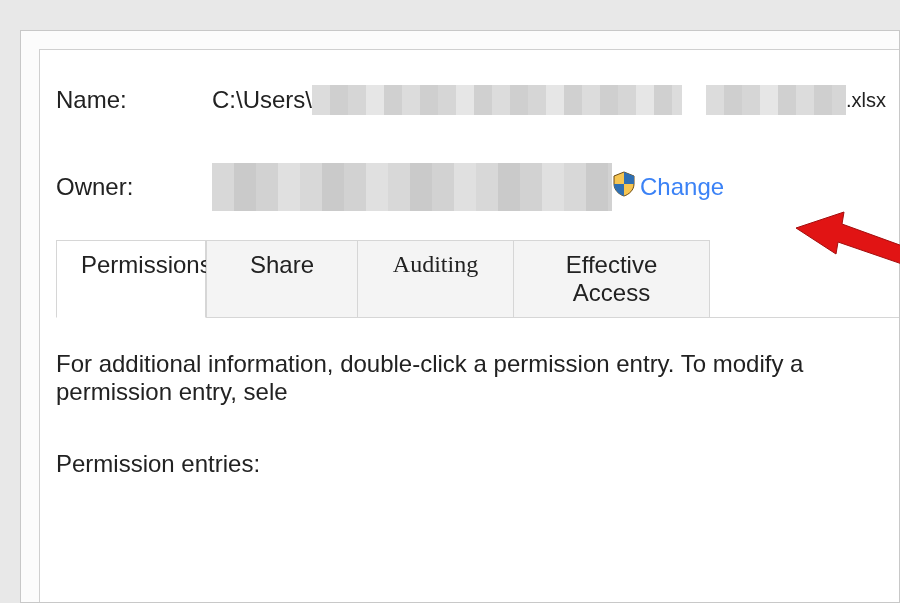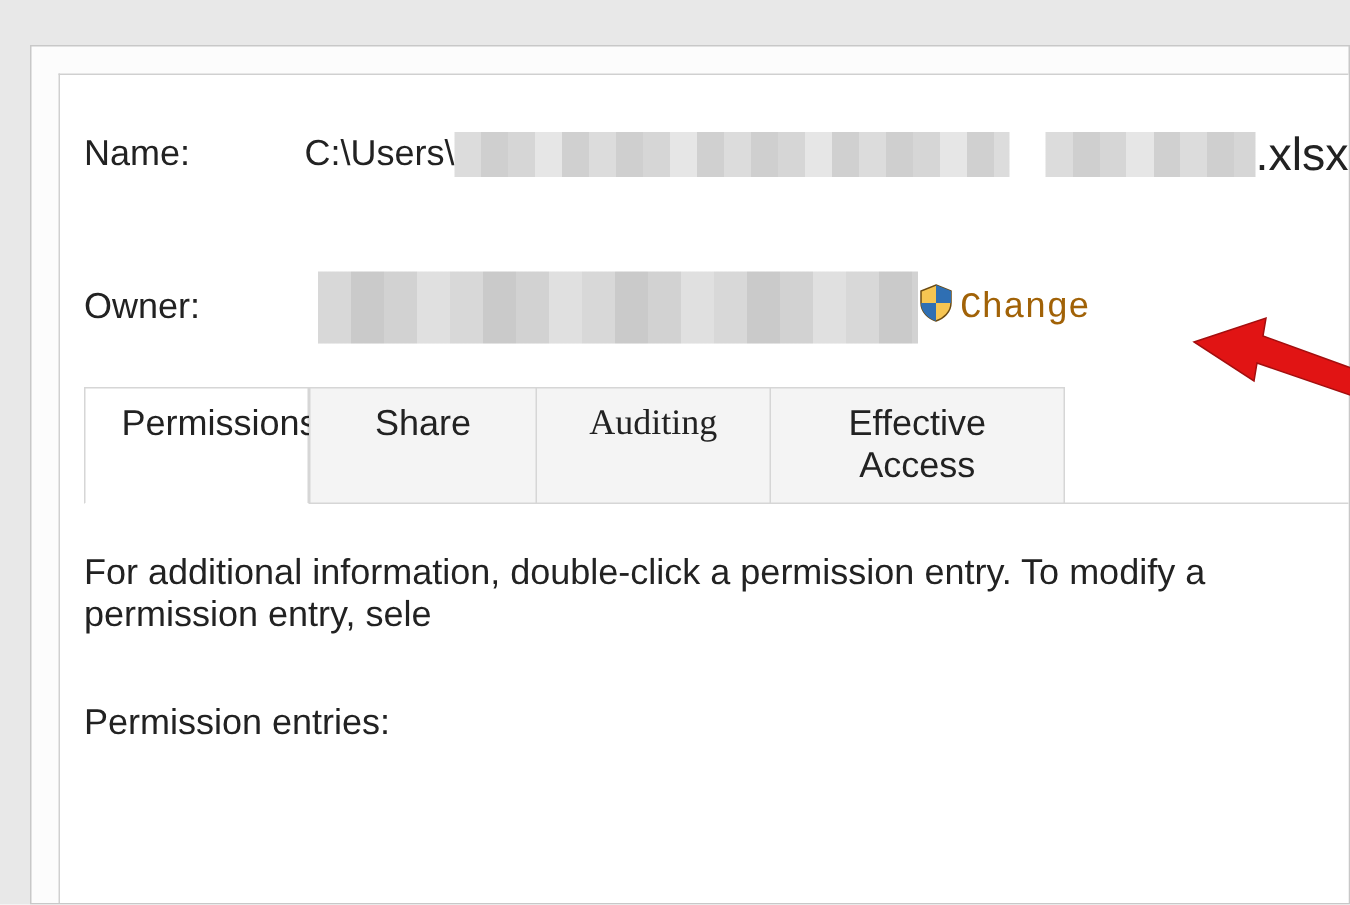--- a/index.html
+++ b/index.html
@@ -31,21 +31,21 @@
       bottom: 0;
       background: #ffffff;
       border: 1px solid #d0d0d0;
       border-right: none;
       border-bottom: none;
       padding: 35px 0 0 16px;
     }
     .row {
       display: flex;
       align-items: center;
-      margin-bottom: 60px;
+      margin-bottom: 48px;
     }
     .label {
       width: 156px;
       font-size: 24px;
       color: #222;
     }
     .value {
       display: flex;
       align-items: center;
       gap: 0;
@@ -60,28 +60,27 @@
       filter: blur(0.4px);
     }
     .pix-a { width: 370px; }
     .pix-gap { display:inline-block; width:24px; }
     .pix-b { width: 140px; }
     .pix-c { width: 400px; height: 48px;
       background: repeating-linear-gradient(90deg,
         #d8d8d8 0 22px, #cacaca 22px 44px, #d2d2d2 44px 66px, #e0e0e0 66px 88px),
         repeating-linear-gradient(0deg, rgba(0,0,0,0) 0 24px, rgba(0,0,0,0.03) 24px 48px);
     }
-    .ext { font-size: 31px; }
+    .ext { font-size: 20px; }
     .shield-icon { flex-shrink:0; }
     .change-link {
-      color: #a16207;
+      color: #3b82f6;
       font-size: 24px;
       cursor: pointer;
       margin-left: 4px;
-      font-family: Liberation Mono, monospace;
     }
     .arrow {
       position: absolute;
       left: 752px;
       top: 148px;
       pointer-events: none;
     }
 
     .tabs {
       display: flex;

